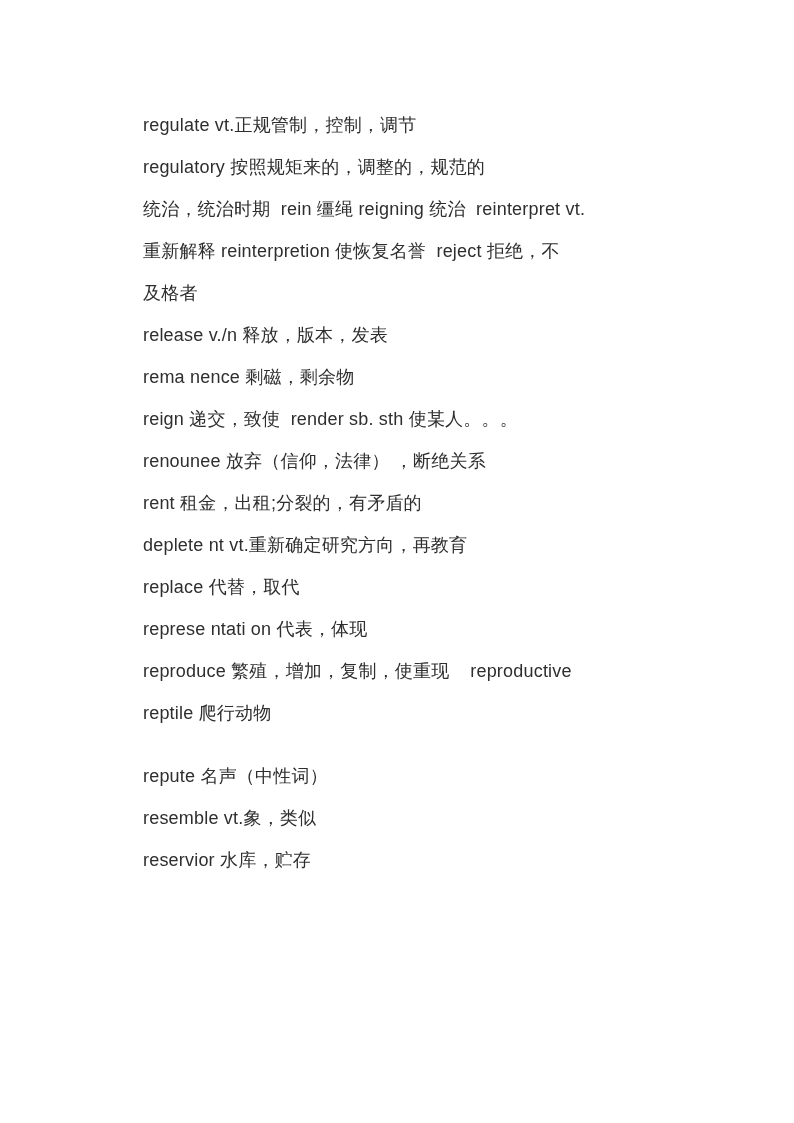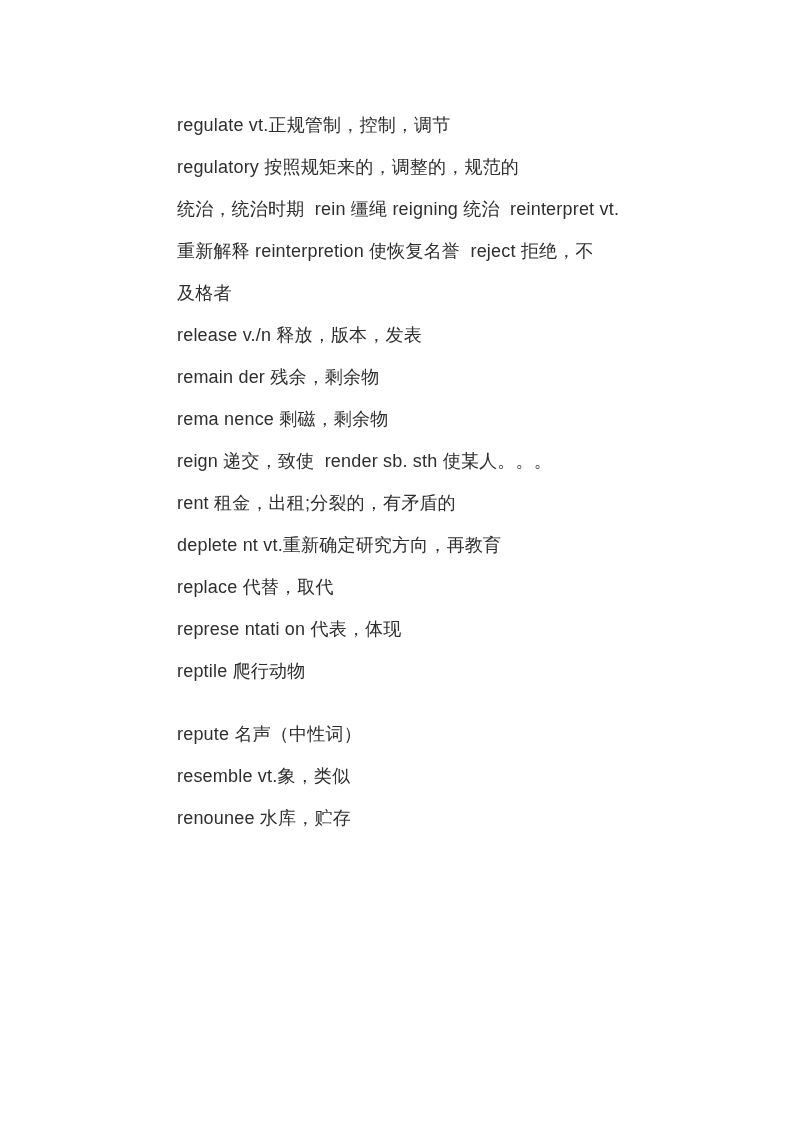--- a/index.html
+++ b/index.html
@@ -15,21 +15,20 @@
   }
   .page {
     box-sizing: border-box;
     width: 794px;
     height: 1123px;
     background: var(--page-bg, #ffffff);
     padding: 104px 110px 0 143px;
   }
   .vocab-list {
     color: var(--page-fg, #2e2e2e);
-    margin-left: 34px;
   }
   .line {
     height: 42px;
     line-height: 42px;
     font-size: 18px;
     white-space: pre;
     letter-spacing: 0.2px;
   }
   .line.blank {
     height: 21px;
@@ -40,26 +39,27 @@
 <body>
 
 <div class="page">
   <div class="vocab-list">
       <div class="line">regulate vt.正规管制，控制，调节</div>
       <div class="line">regulatory 按照规矩来的，调整的，规范的</div>
       <div class="line">统治，统治时期  rein 缰绳 reigning 统治  reinterpret vt.</div>
       <div class="line">重新解释 reinterpretion 使恢复名誉  reject 拒绝，不</div>
       <div class="line">及格者</div>
       <div class="line">release v./n 释放，版本，发表</div>
-      <div class="line">remain der 残余，剩余物</div>
       <div class="line">rema nence 剩磁，剩余物</div>
       <div class="line">reign 递交，致使  render sb. sth 使某人。。。</div>
+      <div class="line">renounee 放弃（信仰，法律） ，断绝关系</div>
       <div class="line">rent 租金，出租;分裂的，有矛盾的</div>
       <div class="line">deplete nt vt.重新确定研究方向，再教育</div>
       <div class="line">replace 代替，取代</div>
       <div class="line">represe ntati on 代表，体现</div>
+      <div class="line">reproduce 繁殖，增加，复制，使重现    reproductive</div>
       <div class="line">reptile 爬行动物</div>
       <div class="line blank"></div>
       <div class="line">repute 名声（中性词）</div>
       <div class="line">resemble vt.象，类似</div>
-      <div class="line">renounee 水库，贮存</div>
+      <div class="line">reservior 水库，贮存</div>
     </div>
 </div>
 
 </body></html>

